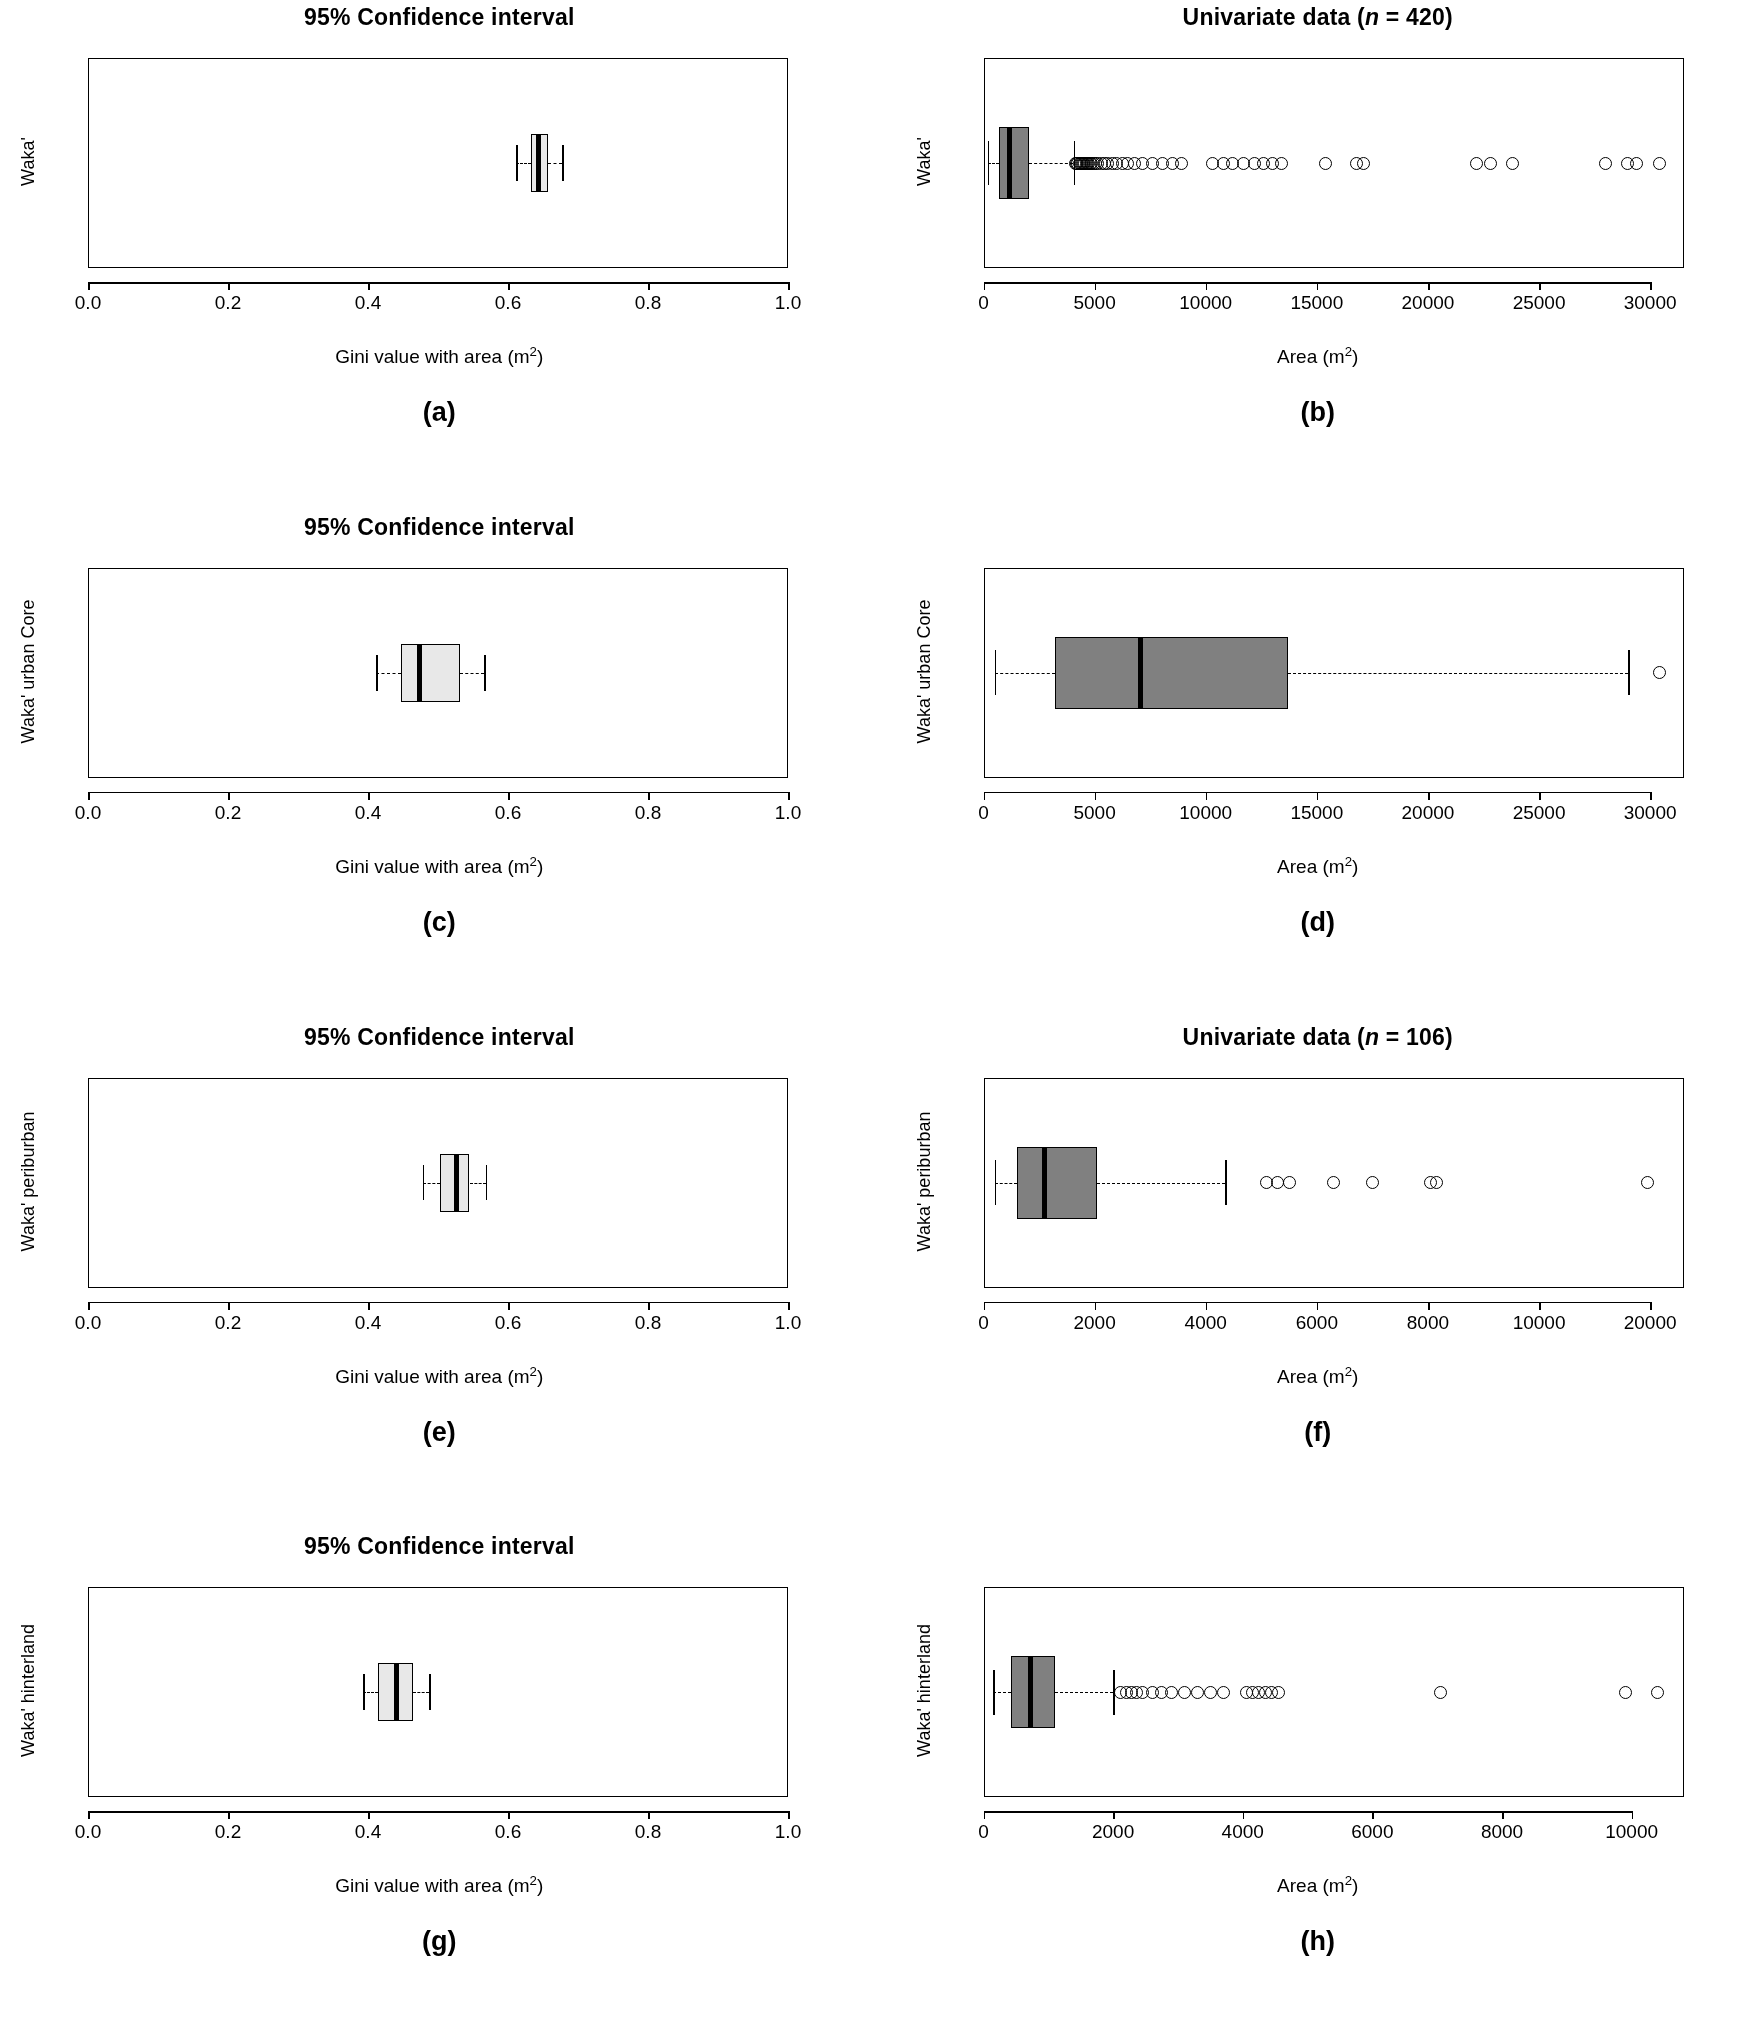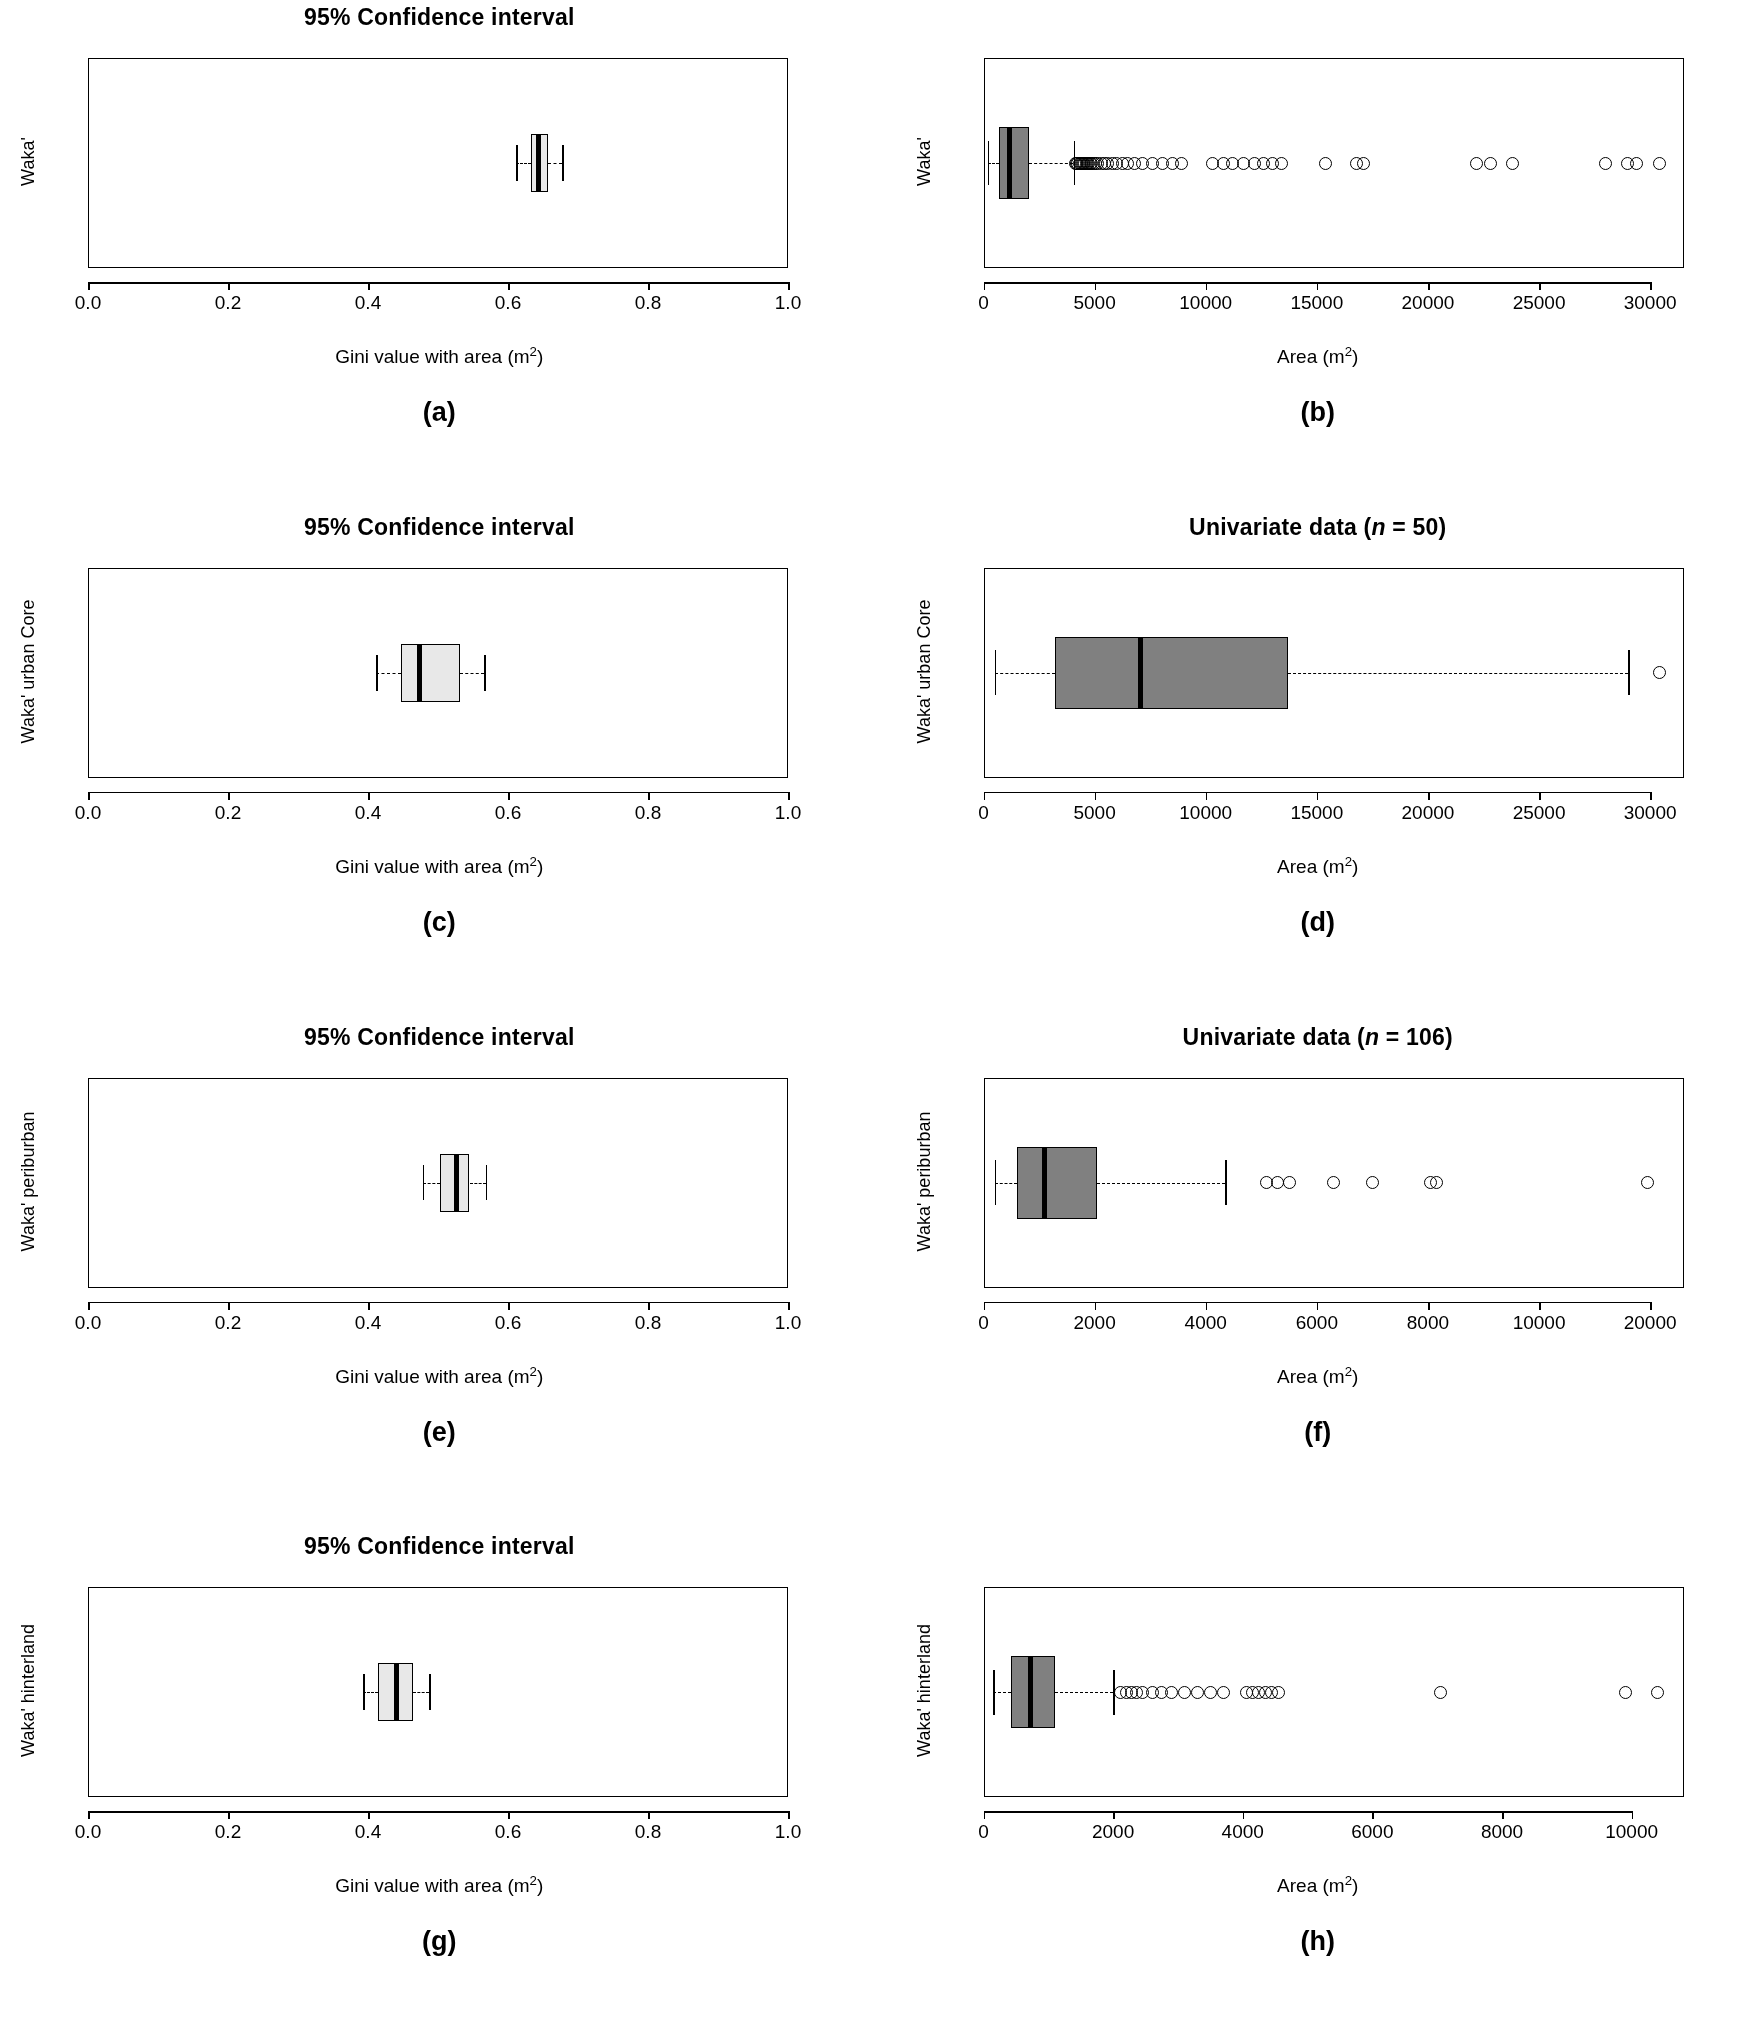--- a/index.html
+++ b/index.html
@@ -51,20 +51,21 @@
         <div class="whisk" style="left: 516.4px; width: 14.7px; top: 163px;"></div>
         <div class="whisk" style="left: 547.9px; width: 14px; top: 163px;"></div>
         <div class="cap" style="left: 516.4px; top: 145.02px; height: 35.96px;"></div>
         <div class="cap" style="left: 561.9px; top: 145.02px; height: 35.96px;"></div>
         <div class="box" style="left: 531.1px; top: 134px; width: 16.8px; height: 58px; background: rgb(232, 232, 232);"></div>
         <div class="median" style="left: 536.3px; top: 134px; width: 5px; height: 58px;"></div>
       </div>
   </div>
 
   <div class="cell">
+    <div class="title"><span>Univariate data (</span><span class="ital">n</span><span> = 420)</span></div>
     <div class="panel-wrap" id="w1" style="position: absolute; left: 0px; top: 0px; width: 878.5px; height: 509.75px;">
         <div class="plotbox" style="left: 105px; top: 58px; width: 700px; height: 210px;"></div>
         <div class="ylab" style="left: -55px; top: 151px; width: 200px; text-align: center;">Waka'</div>
         <div class="axisline" style="left: 105px; top: 282px; width: 666.667px;"></div>
         <div class="tick" style="left: 105px; top: 282px;"></div>
         <div class="ticklab" style="left: 105px; top: 292px;">0</div>
         <div class="tick" style="left: 216.111px; top: 282px;"></div>
         <div class="ticklab" style="left: 216.111px; top: 292px;">5000</div>
         <div class="tick" style="left: 327.222px; top: 282px;"></div>
         <div class="ticklab" style="left: 327.222px; top: 292px;">10000</div>
@@ -158,21 +159,20 @@
         <div class="whisk" style="left: 376.4px; width: 24.5px; top: 163px;"></div>
         <div class="whisk" style="left: 460.4px; width: 23.8px; top: 163px;"></div>
         <div class="cap" style="left: 376.4px; top: 145.02px; height: 35.96px;"></div>
         <div class="cap" style="left: 484.2px; top: 145.02px; height: 35.96px;"></div>
         <div class="box" style="left: 400.9px; top: 134px; width: 59.5px; height: 58px; background: rgb(232, 232, 232);"></div>
         <div class="median" style="left: 417.3px; top: 134px; width: 5px; height: 58px;"></div>
       </div>
   </div>
 
   <div class="cell">
-    <div class="title"><span>Univariate data (</span><span class="ital">n</span><span> = 50)</span></div>
     <div class="panel-wrap" id="w3" style="position: absolute; left: 0px; top: 0px; width: 878.5px; height: 509.75px;">
         <div class="plotbox" style="left: 105px; top: 58px; width: 700px; height: 210px;"></div>
         <div class="ylab" style="left: -55px; top: 151px; width: 200px; text-align: center;">Waka' urban Core</div>
         <div class="axisline" style="left: 105px; top: 282px; width: 666.667px;"></div>
         <div class="tick" style="left: 105px; top: 282px;"></div>
         <div class="ticklab" style="left: 105px; top: 292px;">0</div>
         <div class="tick" style="left: 216.111px; top: 282px;"></div>
         <div class="ticklab" style="left: 216.111px; top: 292px;">5000</div>
         <div class="tick" style="left: 327.222px; top: 282px;"></div>
         <div class="ticklab" style="left: 327.222px; top: 292px;">10000</div>

